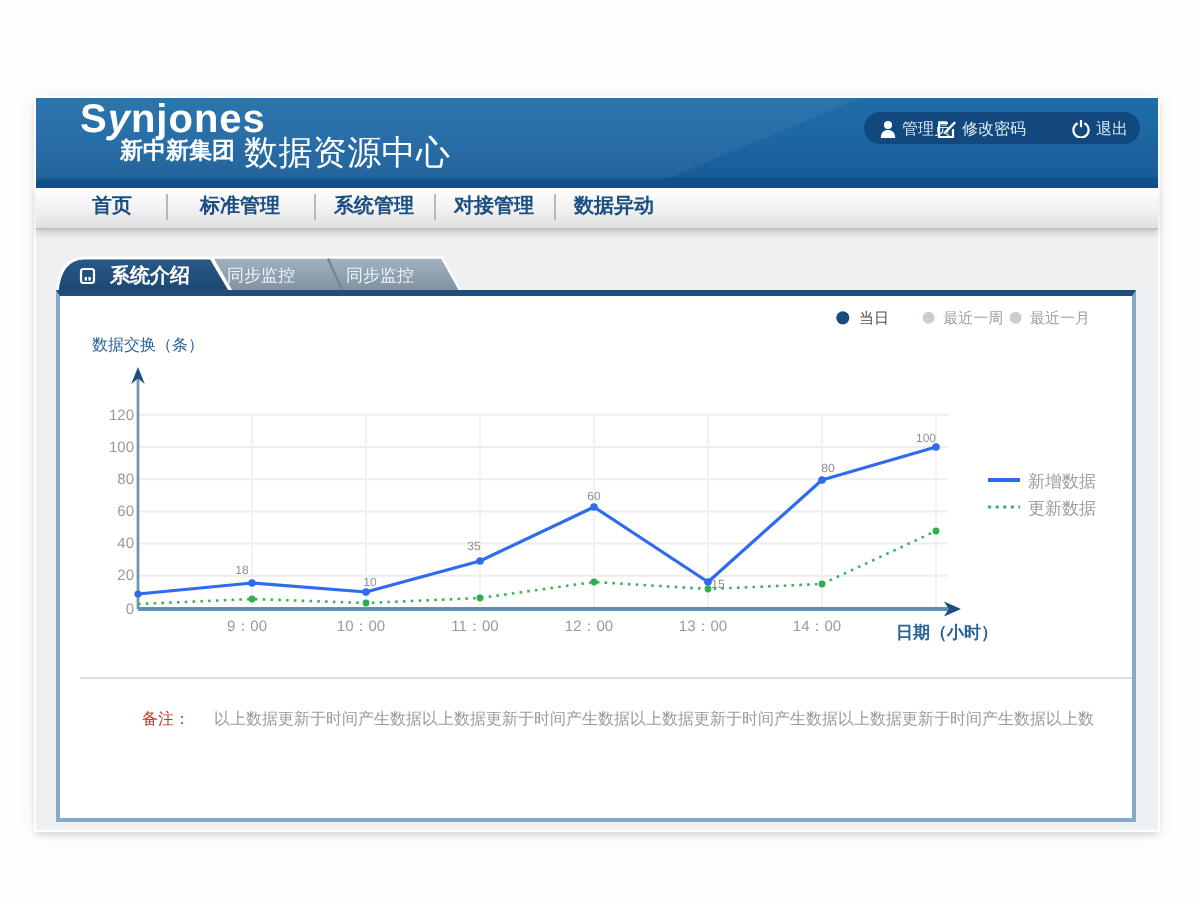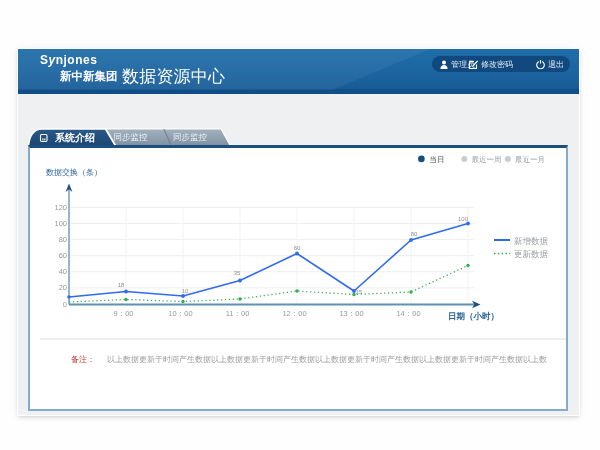--- a/index.html
+++ b/index.html
@@ -1,21 +1,21 @@
 <!DOCTYPE html>
 <html><head>
 <meta charset="utf-8">
 <style>
 html,body{margin:0;padding:0;width:600px;height:450px;overflow:hidden;}
 body{font-family:"Liberation Sans",sans-serif;background:#fefefe;position:relative;}
 .win{position:absolute;left:18px;top:49px;width:561px;height:366px;background:#eef0f2;box-shadow:0 0 0 1px rgba(255,255,255,.95),0 2px 4px rgba(0,0,0,.18),0 0 12px rgba(0,0,0,.05);}
 .hdr{position:absolute;left:0;top:0;width:561px;height:45px;background:linear-gradient(180deg,#1f6ea9 0%,#1c64a0 55%,#185c97 88%,#104f89 89%,#104f89 100%);overflow:hidden;}
 .hdr .sheen{position:absolute;left:0;top:0;width:561px;height:41px;background:rgba(255,255,255,.055);clip-path:polygon(0 0,73.5% 0,56% 100%,0 100%);}
 .logo{position:absolute;left:22px;top:4px;color:#fff;}
-.l1{font-size:12px;letter-spacing:.5px;font-weight:bold;line-height:15px;}
+.l1{font-size:20px;letter-spacing:.5px;font-weight:bold;line-height:15px;}
 .l2{font-size:11.5px;font-weight:bold;letter-spacing:0;line-height:13px;margin-top:2px;margin-left:20px;}
 .title{position:absolute;left:104px;top:16px;color:#fff;font-size:17px;letter-spacing:.2px;}
 .pill{position:absolute;right:9px;top:7px;width:138px;height:16px;background:#11497e;border-radius:8px;color:#dde9f4;font-size:8px;}
 .pill .it{position:absolute;top:0;height:16px;display:flex;align-items:center;}
 .pill svg{margin-right:3px;}
 .nav{position:absolute;left:0;top:45px;width:561px;height:20px;background:linear-gradient(180deg,#ffffff 0%,#f1f1f1 55%,#dfdfdf 100%);border-bottom:1px solid #c2c2c2;box-shadow:0 2px 3px rgba(0,0,0,.14);}
 .nav .m{position:absolute;top:0;line-height:20px;font-size:10px;font-weight:bold;color:#1c4f81;transform:translateX(-50%);}
 .nav .sp{position:absolute;top:3px;height:13px;width:1px;background:#b9b9b9;}
 .tabs{position:absolute;left:8px;top:76px;}
 .panel{position:absolute;left:10px;top:96px;width:536px;height:261px;background:#fff;border:2px solid #86abc9;border-top:3px solid #1d4e7e;}
@@ -41,20 +41,31 @@
           </svg>管理员</span>
       <span class="it" style="left:37px"><svg width="9" height="9" viewBox="0 0 9 9">
             <path d="M0.5 1.5 L5 1.5 M0.5 1.5 L0.5 8.5 L7.5 8.5 L7.5 4.5" stroke="#fff" stroke-width="1.1" fill="none"></path>
             <path d="M3.2 5.8 L8.2 0.6 L9 1.5 L4.2 6.4 L3 6.6 Z" fill="#fff"></path>
           </svg>修改密码</span>
       <span class="it" style="left:104px"><svg width="9" height="9" viewBox="0 0 9 9">
             <path d="M2.8 1.6 A3.8 3.8 0 1 0 6.2 1.6" stroke="#fff" stroke-width="1.1" fill="none"></path>
             <line x1="4.5" y1="0" x2="4.5" y2="3.6" stroke="#fff" stroke-width="1.1"></line>
           </svg>退出</span>
     </div>
+  </div>
+  <div class="nav">
+    <div class="m" style="left:38px">首页</div>
+    <div class="m" style="left:102px">标准管理</div>
+    <div class="m" style="left:169px">系统管理</div>
+    <div class="m" style="left:229px">对接管理</div>
+    <div class="m" style="left:289px">数据异动</div>
+    <div class="sp" style="left:65px"></div>
+    <div class="sp" style="left:139px"></div>
+    <div class="sp" style="left:199px"></div>
+    <div class="sp" style="left:259px"></div>
   </div>
   <svg class="tabs" width="230" height="21" viewBox="0 0 230 21">
     <defs>
       <linearGradient id="gt" x1="0" y1="0" x2="0" y2="1">
         <stop offset="0" stop-color="#a3b1bd"></stop>
           <stop offset="1" stop-color="#7e92a3"></stop>
       </linearGradient>
       <linearGradient id="at" x1="0" y1="0" x2="0" y2="1">
         <stop offset="0" stop-color="#2a5a87"></stop>
           <stop offset="1" stop-color="#1b4674"></stop>

